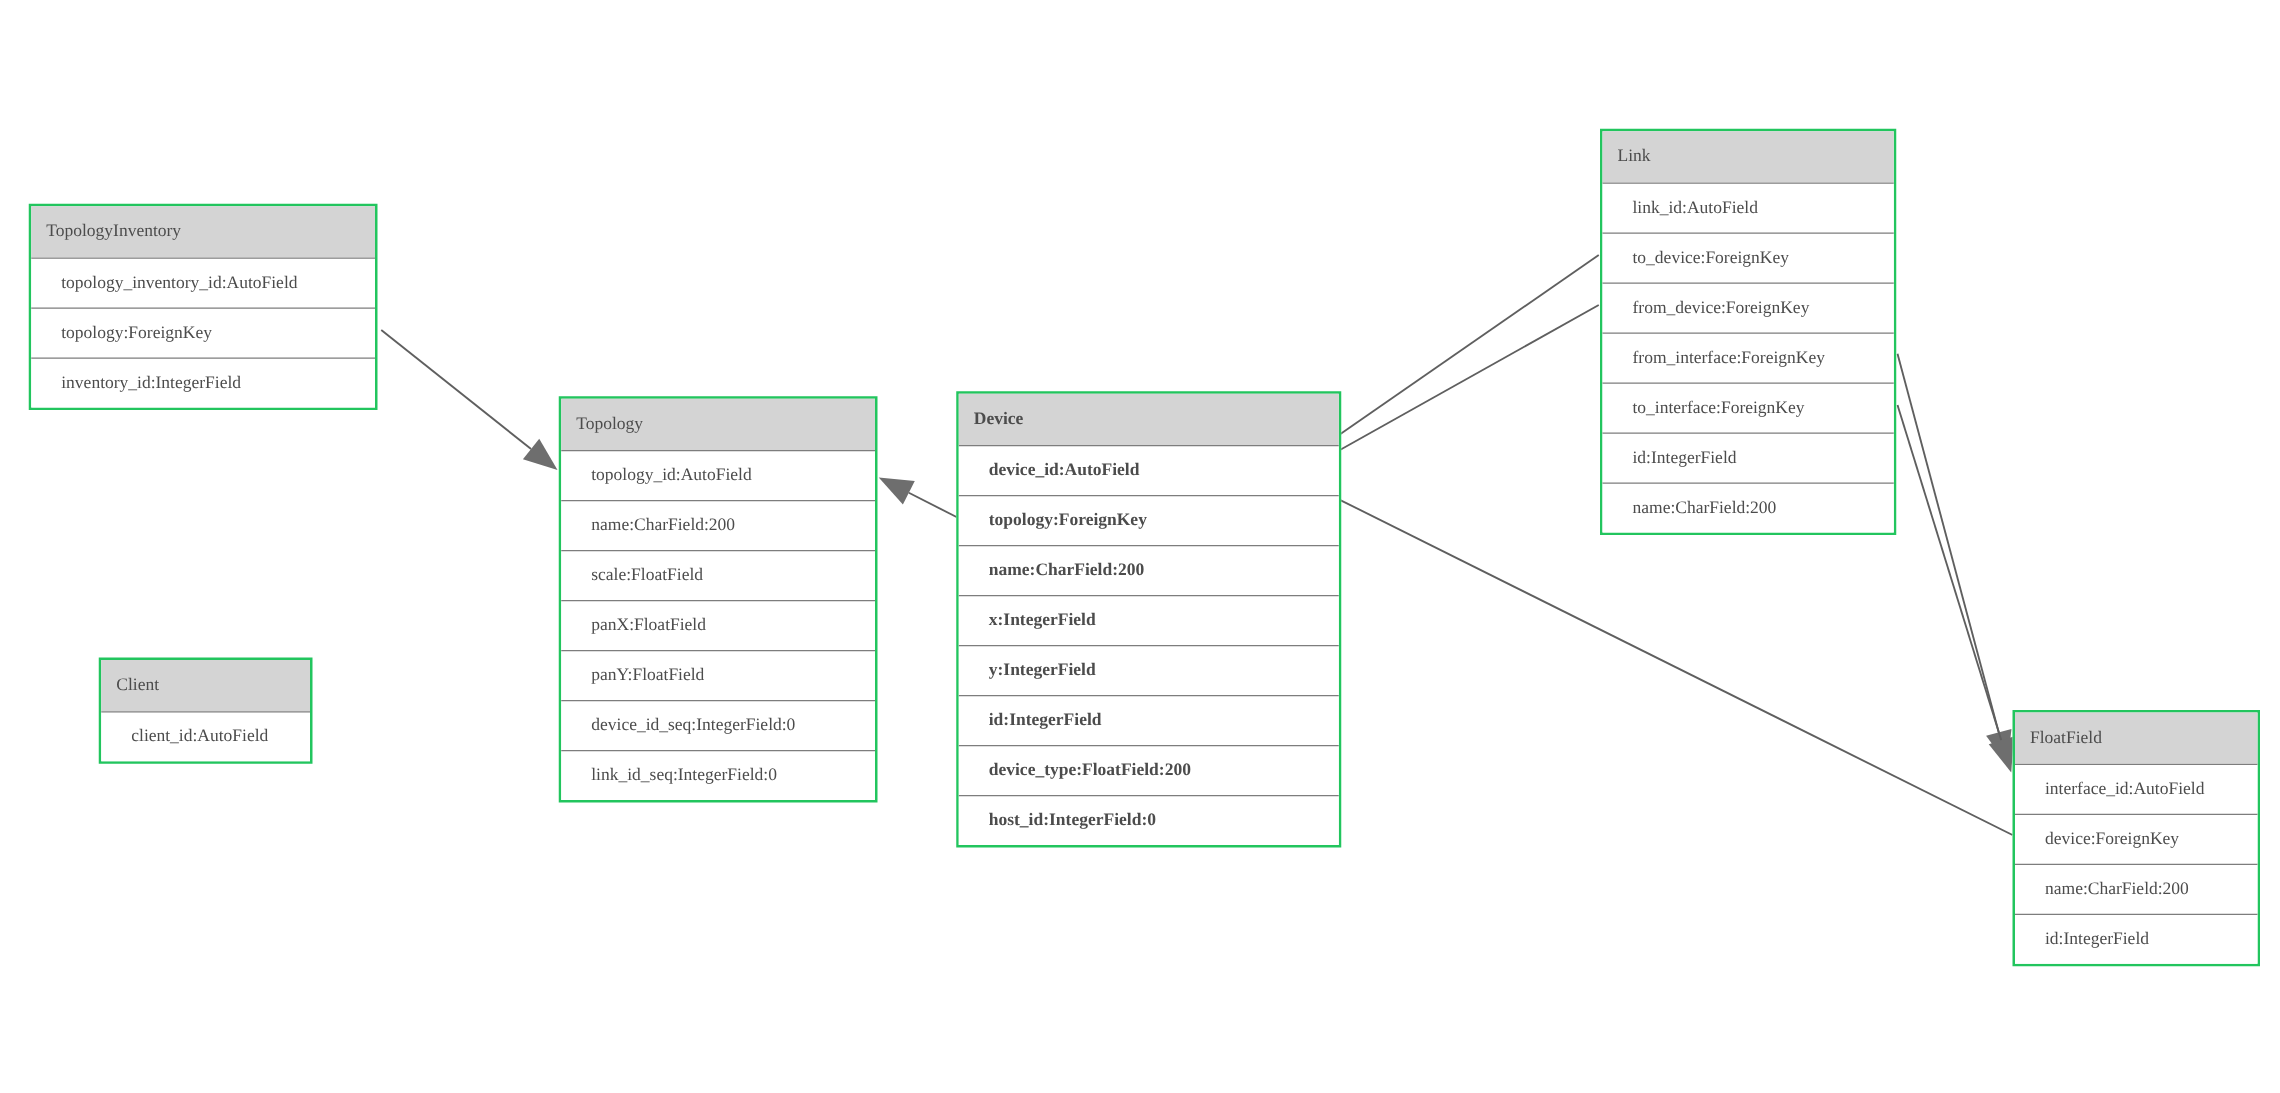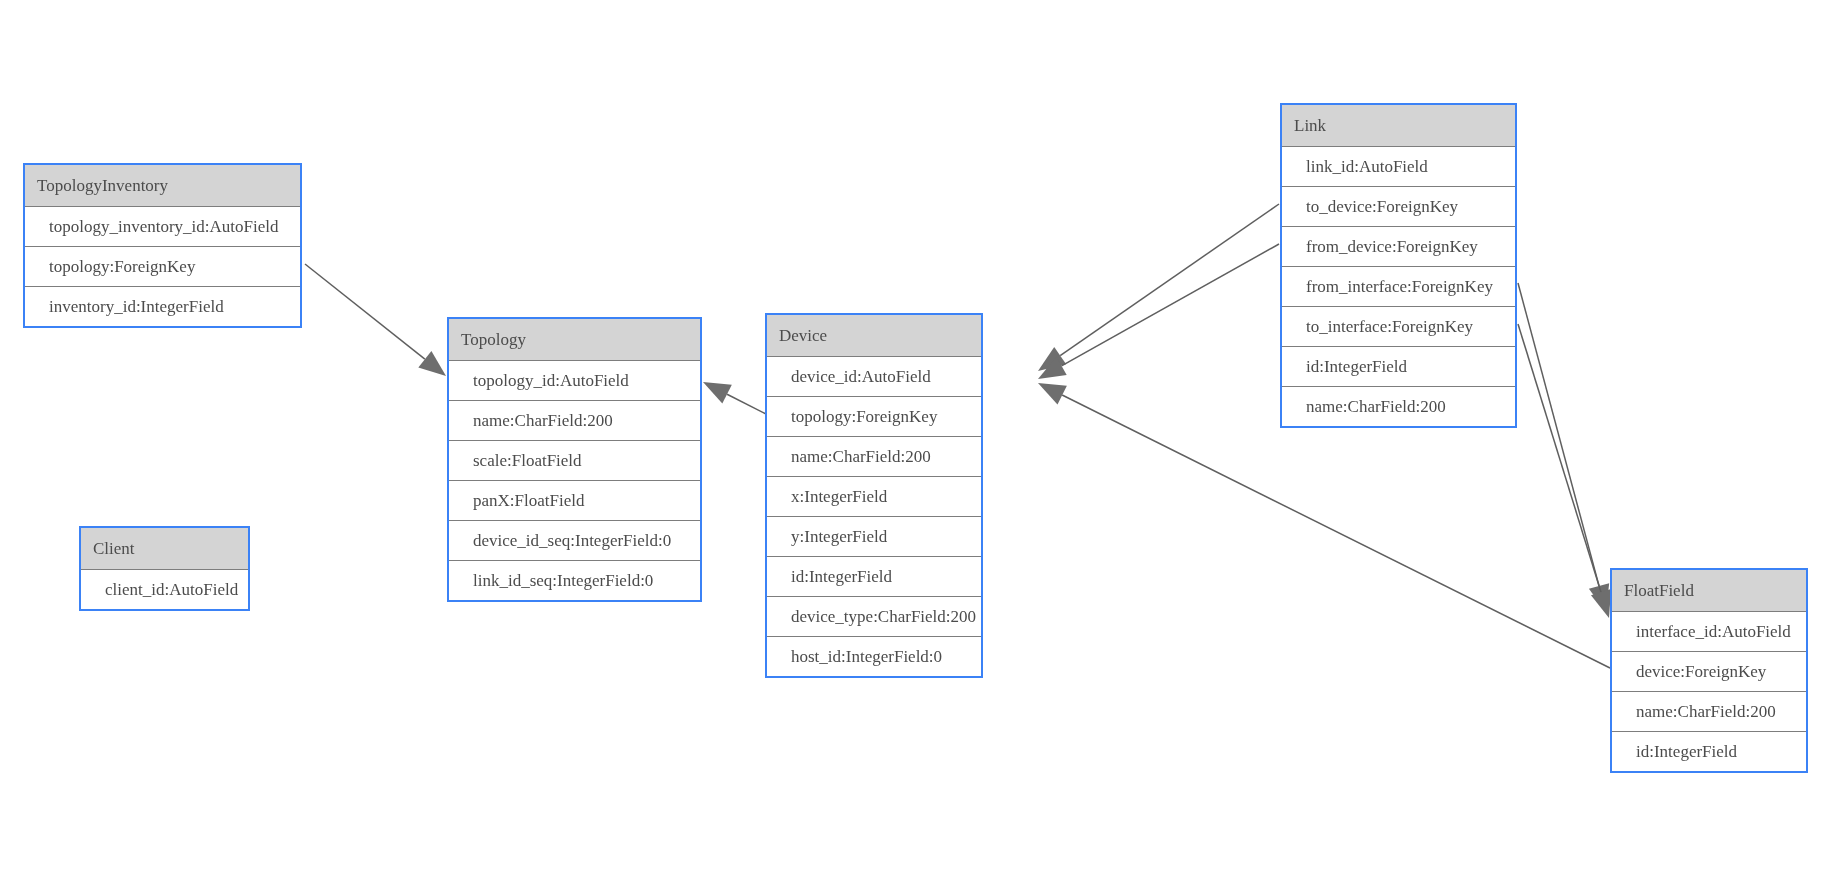--- a/index.html
+++ b/index.html
@@ -19,24 +19,24 @@
     position: absolute;
     left: 0;
     top: 0;
     width: 1824px;
     height: 874px;
     pointer-events: none;
   }
   .entity {
     position: absolute;
     box-sizing: border-box;
-    border: 2px solid #3b82f6;
+    border: 2px solid #22c55e;
     background: #ffffff;
     color: #4c4c4c;
-    font-size: 17px;
+    font-size: 14px;
   }
   .entity-header {
     box-sizing: border-box;
     height: 41px;
     background: #d4d4d4;
     display: flex;
     align-items: center;
     padding-left: 12px;
     white-space: nowrap;
     overflow: hidden;
@@ -49,21 +49,21 @@
     align-items: center;
     padding-left: 24px;
     background: #ffffff;
     white-space: nowrap;
     overflow: hidden;
   }
   
   #ent-topology-inventory { left: 23px;   top: 163px; width: 279px; }
   #ent-topology           { left: 447px;  top: 317px; width: 255px; }
   #ent-client             { left: 79px;   top: 526px; width: 171px; }
-  #ent-device             { left: 765px;  top: 313px; width: 218px; }
+  #ent-device             { left: 765px;  top: 313px; width: 308px; font-weight: bold; }
   #ent-link               { left: 1280px; top: 103px; width: 237px; }
   #ent-interface          { left: 1610px; top: 568px; width: 198px; }
 </style>
 </head>
 <body>
 
 <div id="canvas">
 
   <svg id="edge-layer" viewBox="0 0 1824 874" xmlns="http://www.w3.org/2000/svg">
       <g>
@@ -102,38 +102,39 @@
     <div class="entity-row">topology:ForeignKey</div>
     <div class="entity-row">inventory_id:IntegerField</div>
   </div>
 
   <div class="entity" id="ent-topology">
     <div class="entity-header">Topology</div>
     <div class="entity-row">topology_id:AutoField</div>
     <div class="entity-row">name:CharField:200</div>
     <div class="entity-row">scale:FloatField</div>
     <div class="entity-row">panX:FloatField</div>
+    <div class="entity-row">panY:FloatField</div>
     <div class="entity-row">device_id_seq:IntegerField:0</div>
     <div class="entity-row">link_id_seq:IntegerField:0</div>
   </div>
 
   <div class="entity" id="ent-client">
     <div class="entity-header">Client</div>
     <div class="entity-row">client_id:AutoField</div>
   </div>
 
   <div class="entity" id="ent-device">
     <div class="entity-header">Device</div>
     <div class="entity-row">device_id:AutoField</div>
     <div class="entity-row">topology:ForeignKey</div>
     <div class="entity-row">name:CharField:200</div>
     <div class="entity-row">x:IntegerField</div>
     <div class="entity-row">y:IntegerField</div>
     <div class="entity-row">id:IntegerField</div>
-    <div class="entity-row">device_type:CharField:200</div>
+    <div class="entity-row">device_type:FloatField:200</div>
     <div class="entity-row">host_id:IntegerField:0</div>
   </div>
 
   <div class="entity" id="ent-link">
     <div class="entity-header">Link</div>
     <div class="entity-row">link_id:AutoField</div>
     <div class="entity-row">to_device:ForeignKey</div>
     <div class="entity-row">from_device:ForeignKey</div>
     <div class="entity-row">from_interface:ForeignKey</div>
     <div class="entity-row">to_interface:ForeignKey</div>

